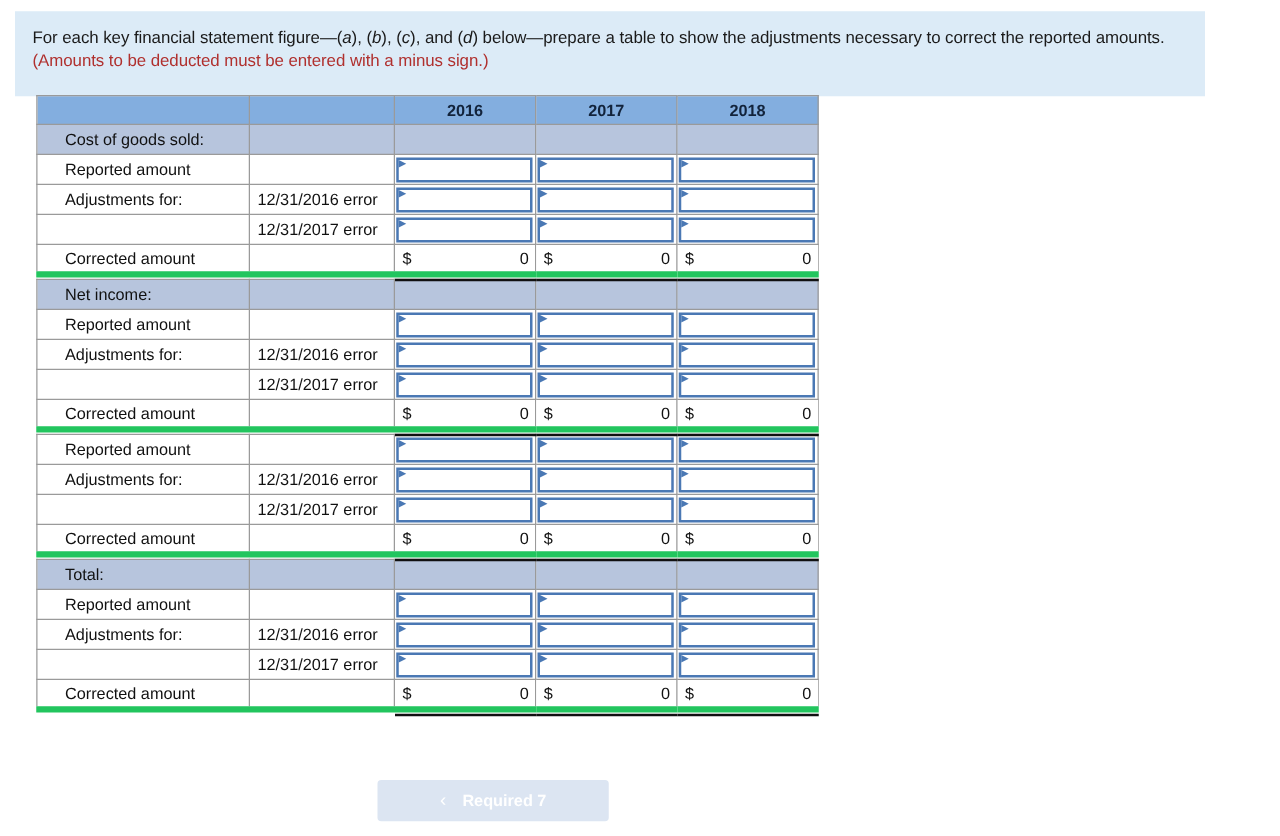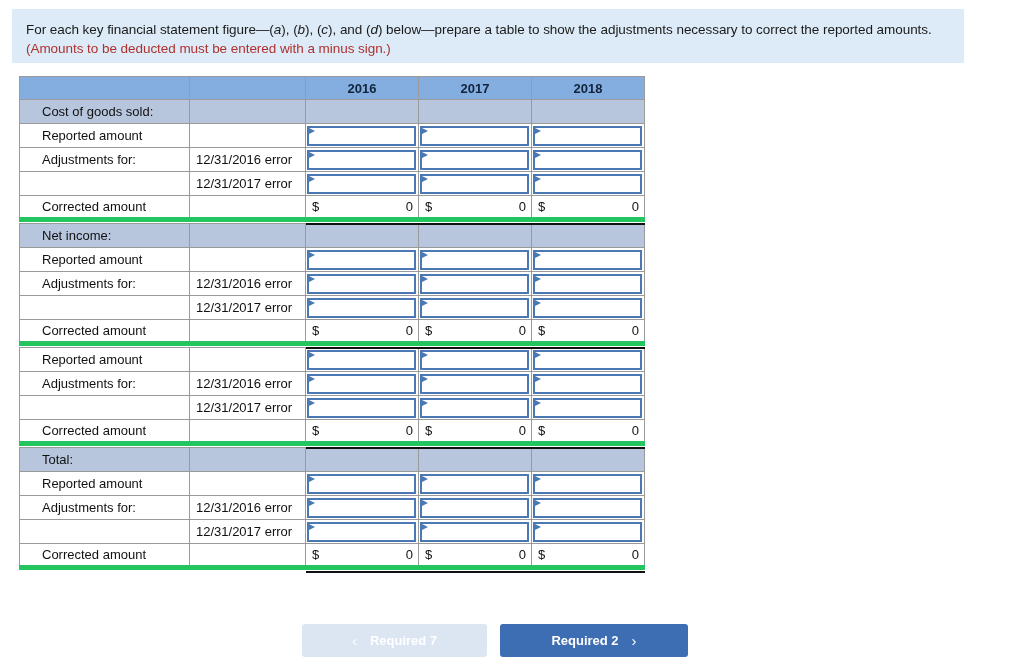--- a/index.html
+++ b/index.html
@@ -15,38 +15,38 @@
     overflow: hidden;
     background: #ffffff;
   }
 
   
   .banner {
     position: absolute;
     left: 12px;
     top: 9px;
     width: 952px;
-    height: 54px;
+    height: 68px;
     background: #dcebf7;
     box-sizing: border-box;
     padding: 11px 14px 0 14px;
   }
   .banner-text {
     font-size: 13.5px;
     line-height: 19px;
     color: #1a1a1a;
     letter-spacing: -0.05px;
   }
   .banner-text .it { font-style: italic; }
   .banner-note { color: #b0302e; }
 
   
   .tbl-wrap {
     position: absolute;
-    left: 19px;
+    left: 29px;
     top: 76px;
   }
   table.fin {
     border-collapse: collapse;
     table-layout: fixed;
     font-size: 13px;
     color: #111;
   }
   table.fin td {
     border: 1px solid #9a9a9a;
@@ -540,19 +540,15 @@
           </tr>
         </tbody>
     </table>
   </div>
 
   <div class="btnbar">
     <button class="btn btn-prev">
       <span class="chev">‹</span>
       <span>Required 7</span>
     </button>
-    <button class="btn btn-next">
-      <span>Required 2</span>
-      <span class="chev">›</span>
-    </button>
   </div>
 
 </div>
 
 </body></html>

